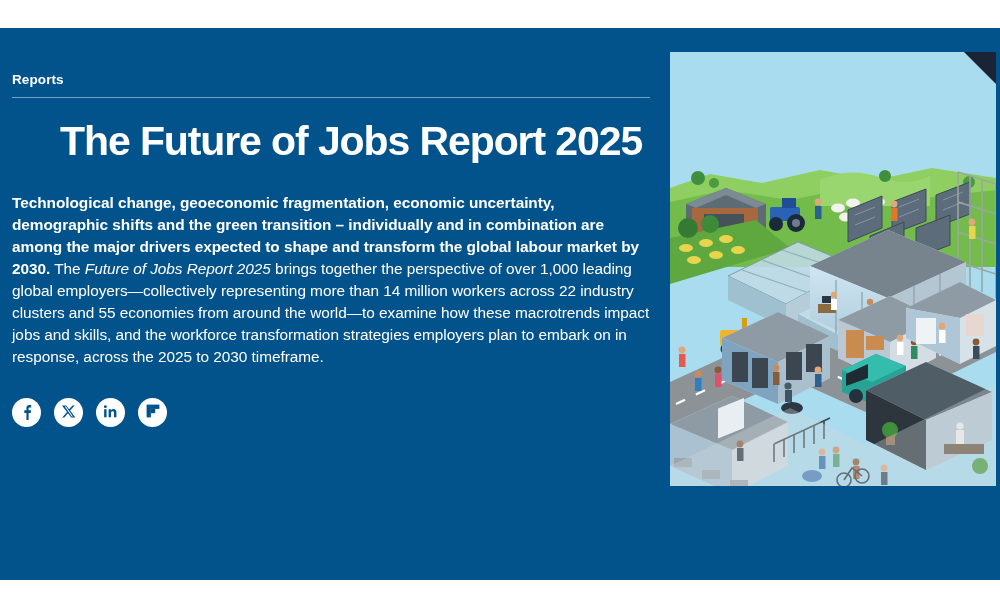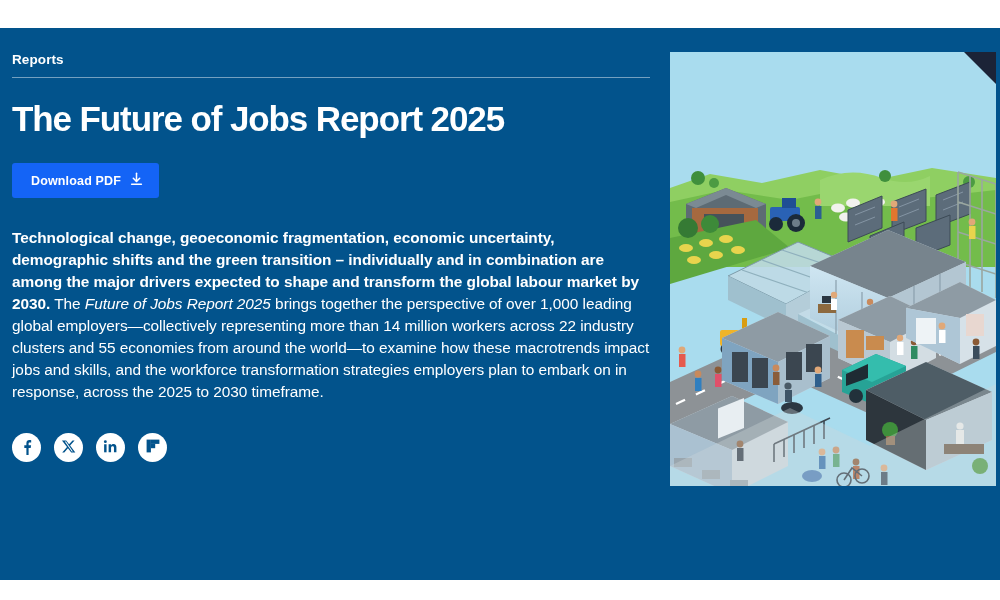--- a/index.html
+++ b/index.html
@@ -20,21 +20,21 @@
   .hero {
     position: absolute;
     left: 0; top: 28px;
     width: 1000px; height: 552px;
     background: #02538C;
   }
 
   
   .left-col {
     position: absolute;
-    left: 12px; top: 24px;
+    left: 12px; top: 44px;
     width: 640px;
   }
 
   .kicker {
     margin-top: 28px;
     font-size: 13.5px;
     font-weight: bold;
     color: #ffffff;
     letter-spacing: .1px;
   }
@@ -47,25 +47,26 @@
 
   .published {
     margin-top: 13px;
     font-size: 12.5px;
     color: #e7eef5;
     letter-spacing: .05px;
   }
 
   .title {
     margin-top: 22px;
-    font-size: 35px;
+    font-size: 41px;
     line-height: 1.06;
     font-weight: bold;
     color: #ffffff;
     letter-spacing: -1.1px;
+    margin-left: 48px;
   }
 
   .dl-btn {
     display: inline-flex;
     align-items: center;
     gap: 9px;
     margin-top: 26px;
     padding: 9px 16px 9px 19px;
     background: #1464F6;
     border: none;
@@ -134,30 +135,20 @@
 
   <div class="left-col">
 
     <div class="kicker">Reports</div>
 
     <div class="divider"></div>
 
 
     <h1 class="title">The Future of Jobs Report 2025</h1>
 
-    <button class="dl-btn">
-      <span class="dl-btn-label">Download PDF</span>
-      <span class="dl-icon">
-        <svg width="13" height="14" viewBox="0 0 13 14" fill="none">
-          <path d="M6.5 1.2 V9.2" stroke="#fff" stroke-width="1.5" stroke-linecap="round"></path>
-          <path d="M3.3 6.3 L6.5 9.4 L9.7 6.3" stroke="#fff" stroke-width="1.5" stroke-linecap="round" stroke-linejoin="round"></path>
-          <path d="M1.6 12.3 H11.4" stroke="#fff" stroke-width="1.5" stroke-linecap="round"></path>
-        </svg>
-      </span>
-    </button>
 
     <p class="body-copy">
       <span class="lead">Technological change, geoeconomic fragmentation, economic uncertainty, demographic shifts and the green transition – individually and in combination are among the major drivers expected to shape and transform the global labour market by 2030.</span><span> The </span><span class="ital">Future of Jobs Report 2025</span><span> brings together the perspective of over 1,000 leading global employers—collectively representing more than 14 million workers across 22 industry clusters and 55 economies from around the world—to examine how these macrotrends impact jobs and skills, and the workforce transformation strategies employers plan to embark on in response, across the 2025 to 2030 timeframe.</span>
     </p>
 
     <div class="social-row">
 
       <button class="social-btn">
         <span>
           <svg width="17" height="17" viewBox="0 0 17 17">

